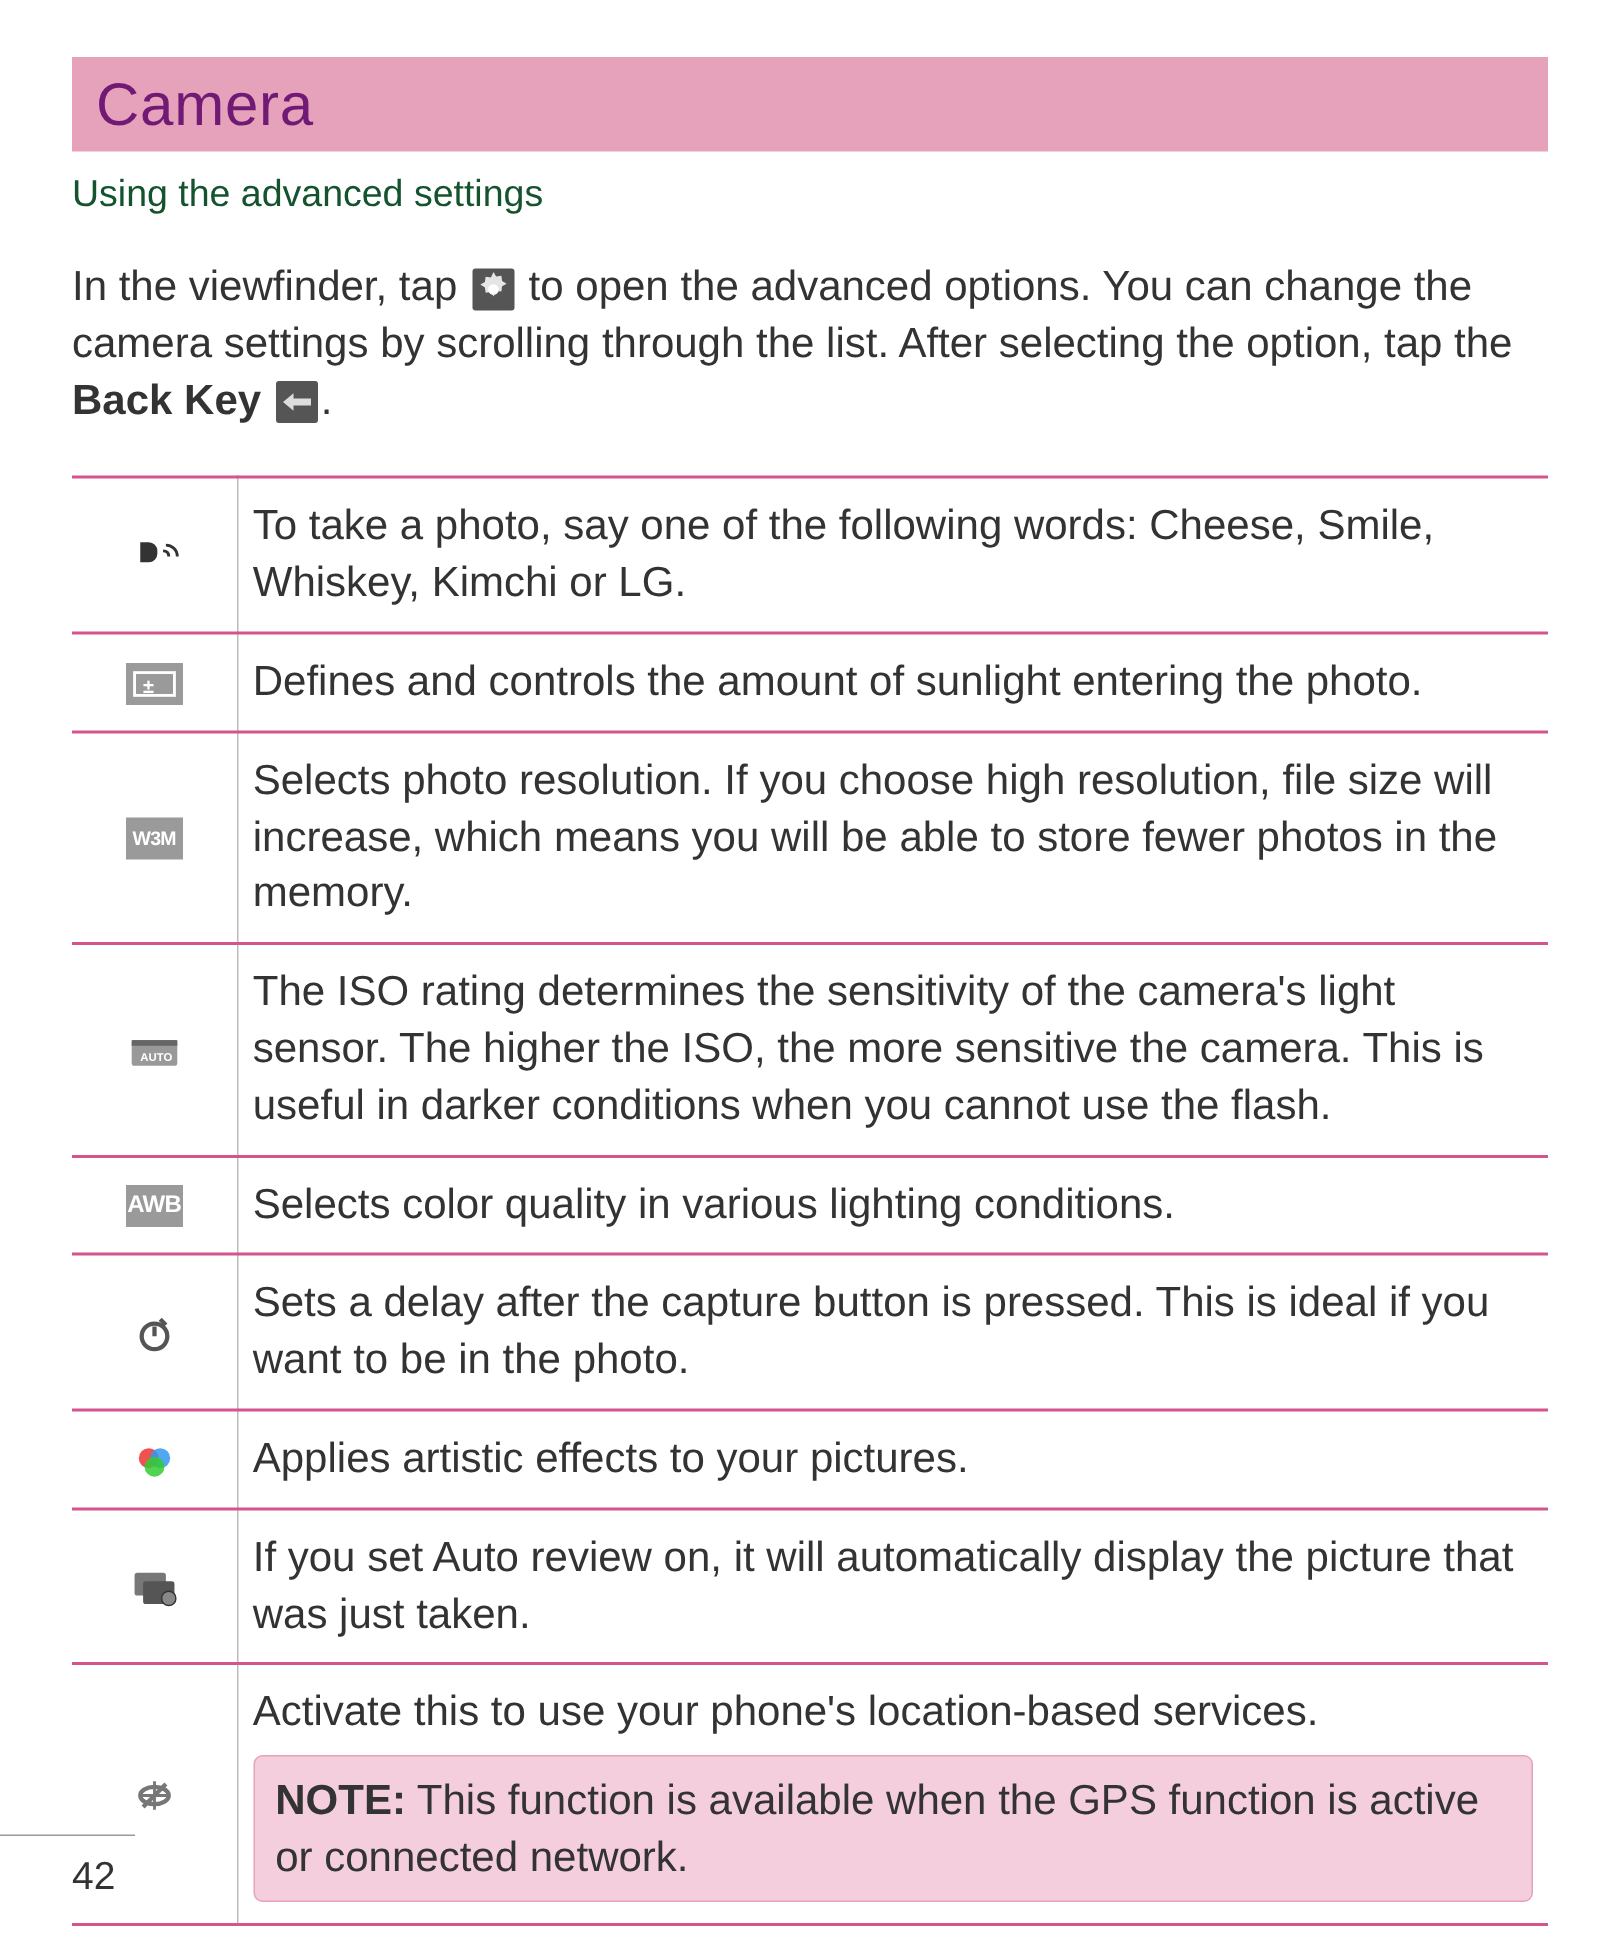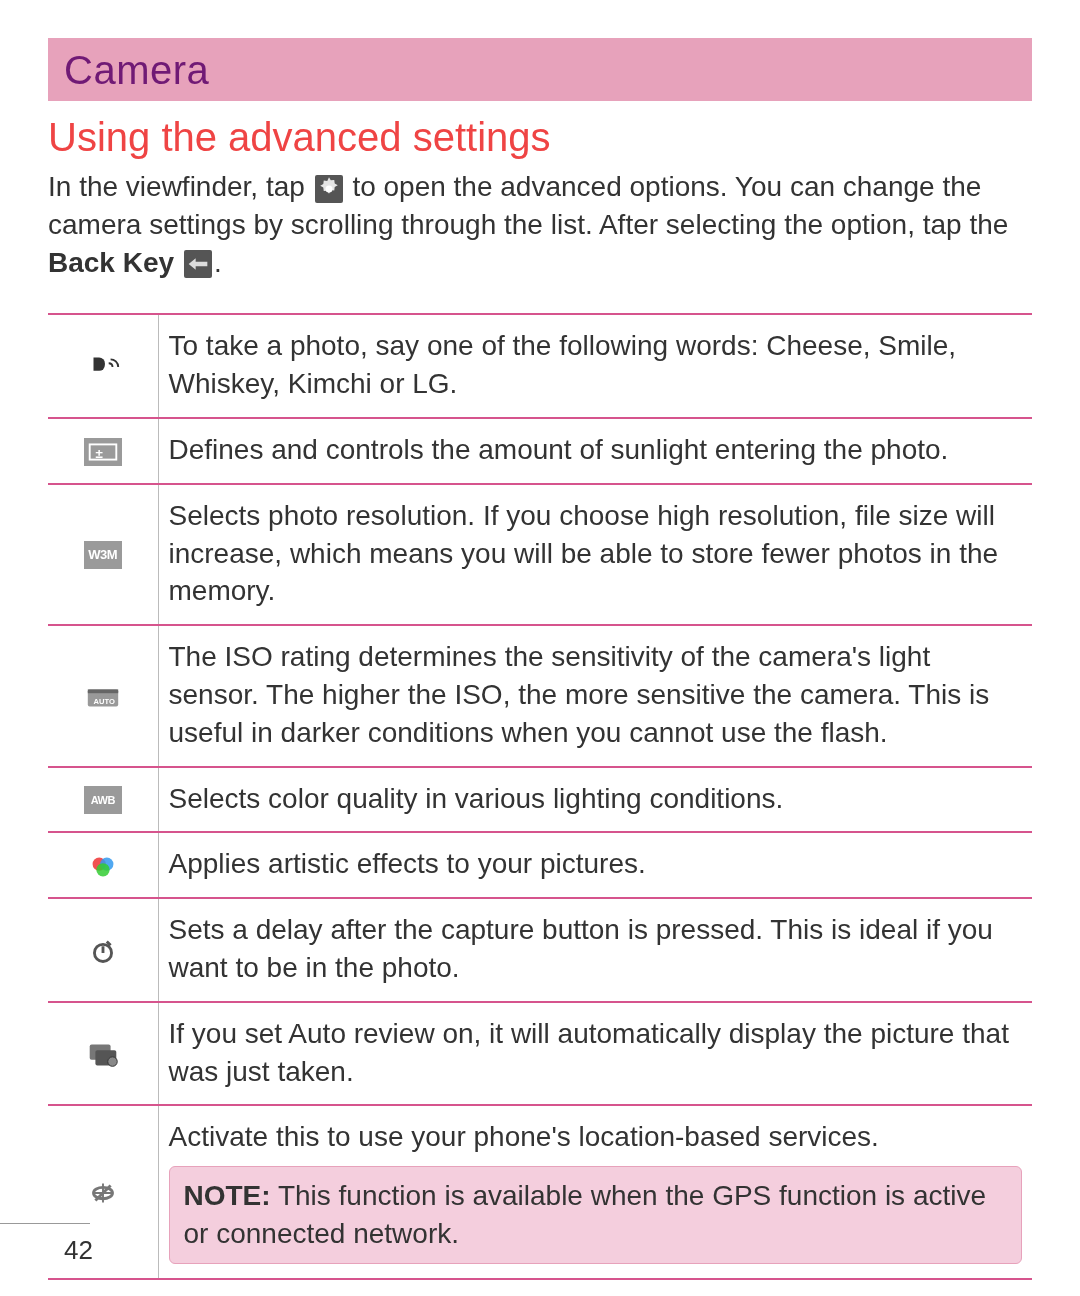--- a/index.html
+++ b/index.html
@@ -14,25 +14,25 @@
   }
   .title-bar {
     background: #e7a2bb;
     color: #701a75;
     font-size: 40px;
     font-weight: 400;
     padding: 10px 16px 8px 16px;
     letter-spacing: 0.5px;
   }
   .subtitle {
-    color: #ef4444;
-    font-size: 40px;
+    color: #14532d;
+    font-size: 25px;
     font-weight: 400;
     margin-top: 14px;
-    margin-bottom: 8px;
+    margin-bottom: 28px;
   }
   .intro {
     font-size: 28px;
     line-height: 1.35;
     color: #333;
     margin-bottom: 32px;
   }
   .gear-icon, .back-icon {
     display: inline-block;
     width: 28px;
@@ -86,21 +86,21 @@
     border: 1px solid #e7a2bb;
     border-radius: 6px;
     padding: 10px 14px;
     margin-top: 10px;
     font-size: 28px;
     line-height: 1.35;
   }
   .note-box .note-label { font-weight: bold; text-align: right; }
   .page-num {
     position: absolute;
-    left: 64px;
+    left: 48px;
     bottom: 30px;
     font-size: 26px;
     color: #333;
   }
   .page-footer-line{
     position:absolute;
     left:0;
     bottom:72px;
     width:90px;
     border-top:1px solid #999;
@@ -176,48 +176,48 @@
               <rect x="4" y="6" width="32" height="4" fill="#666"></rect>
               <text x="10" y="21" font-size="8" fill="#fff" font-weight="bold">AUTO</text>
             </svg>
       </span>
     </td>
     <td>The ISO rating determines the sensitivity of the camera's light sensor. The higher the ISO, the more sensitive the camera. This is useful in darker conditions when you cannot use the flash.</td>
   </tr>
 
   <tr>
     <td class="icon-cell">
-      <span class="icon-box grey-bg" style="font-size:11px;letter-spacing:-0.5px">AWB</span>
+      <span class="icon-box grey-bg" style="font-size:16px;letter-spacing:-0.5px">AWB</span>
     </td>
     <td>Selects color quality in various lighting conditions.</td>
+  </tr>
+
+  <tr>
+    <td class="icon-cell">
+      <span class="icon-box">
+        <svg viewBox="0 0 40 28">
+              <circle cx="20" cy="16" r="9" fill="none" stroke="#555" stroke-width="3"></circle>
+              <path d="M20 16V9M24 4l4 4" stroke="#555" stroke-width="3" fill="none"></path>
+            </svg>
+      </span>
+    </td>
+    <td>Sets a delay after the capture button is pressed. This is ideal if you want to be in the photo.</td>
   </tr>
 
   <tr>
     <td class="icon-cell">
       <span class="icon-box">
         <svg viewBox="0 0 40 28">
               <circle cx="16" cy="12" r="7" fill="#e33" opacity="0.85"></circle>
               <circle cx="24" cy="12" r="7" fill="#39e" opacity="0.85"></circle>
               <circle cx="20" cy="18" r="7" fill="#3c3" opacity="0.85"></circle>
             </svg>
       </span>
     </td>
     <td>Applies artistic effects to your pictures.</td>
-  </tr>
-
-  <tr>
-    <td class="icon-cell">
-      <span class="icon-box">
-        <svg viewBox="0 0 40 28">
-              <circle cx="20" cy="16" r="9" fill="none" stroke="#555" stroke-width="3"></circle>
-              <path d="M20 16V9M24 4l4 4" stroke="#555" stroke-width="3" fill="none"></path>
-            </svg>
-      </span>
-    </td>
-    <td>Sets a delay after the capture button is pressed. This is ideal if you want to be in the photo.</td>
   </tr>
 
   <tr>
     <td class="icon-cell">
       <span class="icon-box">
         <svg viewBox="0 0 40 28">
               <rect x="6" y="4" width="22" height="16" rx="2" fill="#777"></rect>
               <rect x="12" y="10" width="22" height="16" rx="2" fill="#555"></rect>
               <circle cx="30" cy="22" r="5" fill="#888" stroke="#333"></circle>
             </svg>

